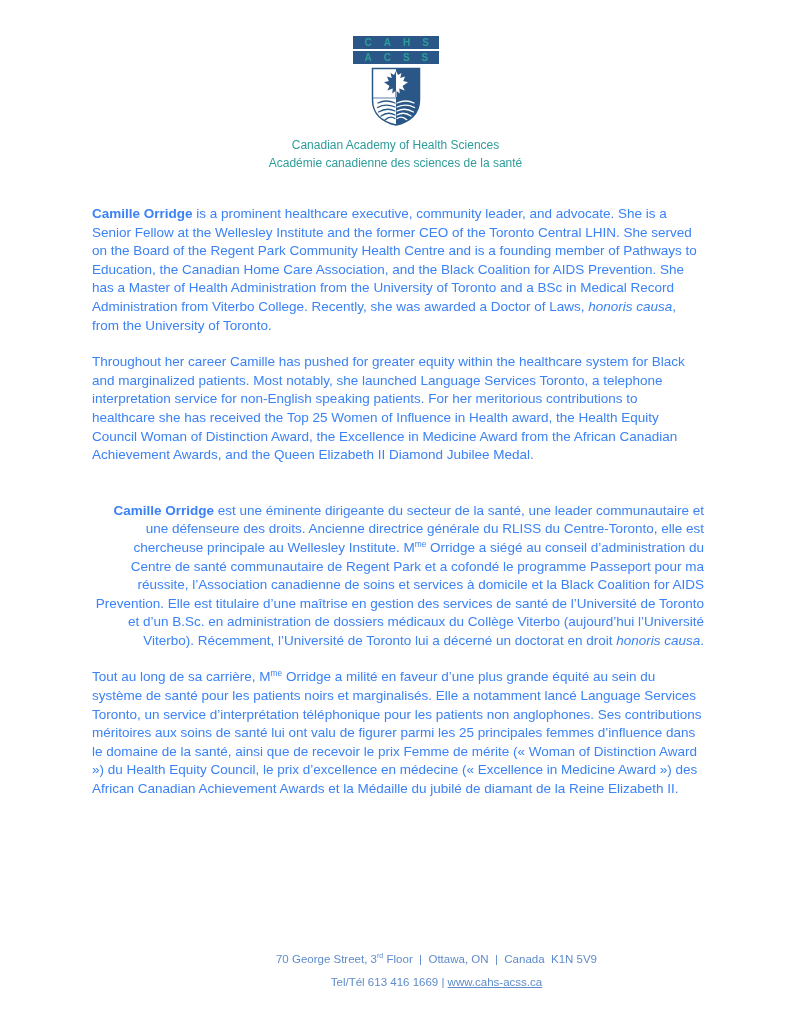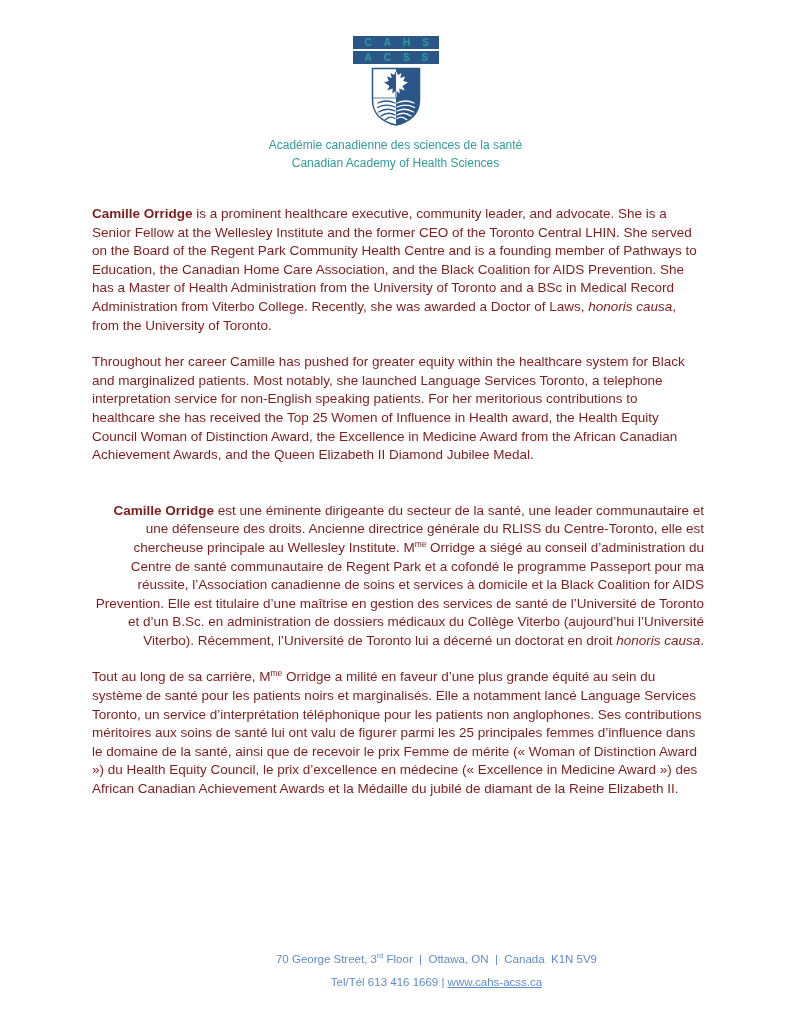--- a/index.html
+++ b/index.html
@@ -32,21 +32,21 @@
   }
   .shield { margin-top:1px; display:block; }
   .org-names {
     margin-top:9px;
     color:var(--teal);
     font-size:12px; line-height:18px; text-align:center;
   }
   
   .content {
     position:absolute; top:205px; left:92px; width:612px;
-    color:#7f1d1d;
+    color:#3b82f6;
     font-size:13.5px; line-height:18.6px;
     text-align:left;
   }
   .content p { margin:0 0 18px 0; }
   .content p.fr-start { margin-top:37px;text-align:right; }
   .person-name { font-weight:bold; }
   .it { font-style:italic; }
   sup { font-size:62%; line-height:0; }
   
   .footer {
@@ -104,22 +104,22 @@
             <path d="M87,81 Q70,72 52,80"></path>
             <path d="M85,90 Q68,80 52,88"></path>
             <path d="M80,98 Q66,88 52,96"></path>
             <path d="M72,106 Q62,96 52,103"></path>
           </g>
         </g>
       </g>
       <path d="M3,3 H97 V66 C97,94 77,110 50,116 C23,110 3,94 3,66 Z" fill="none" stroke="#2A5788" stroke-width="3"></path>
     </svg>
     <div class="org-names">
+      <div>Canadian Academy of Health Sciences</div>
       <div>Académie canadienne des sciences de la santé</div>
-      <div>Canadian Academy of Health Sciences</div>
     </div>
   </div>
 
   <div class="content">
     <p><span class="person-name">Camille Orridge</span><span> is a prominent healthcare executive, community leader, and advocate. She is a Senior Fellow at the Wellesley Institute and the former CEO of the Toronto Central LHIN. She served on the Board of the Regent Park Community Health Centre and is a founding member of Pathways to Education, the Canadian Home Care Association, and the Black Coalition for AIDS Prevention. She has a Master of Health Administration from the University of Toronto and a BSc in Medical Record Administration from Viterbo College. Recently, she was awarded a Doctor of Laws, </span><span class="it">honoris causa</span><span>, from the University of Toronto.</span></p>
 
     <p>Throughout her career Camille has pushed for greater equity within the healthcare system for Black and marginalized patients. Most notably, she launched Language Services Toronto, a telephone interpretation service for non-English speaking patients. For her meritorious contributions to healthcare she has received the Top 25 Women of Influence in Health award, the Health Equity Council Woman of Distinction Award, the Excellence in Medicine Award from the African Canadian Achievement Awards, and the Queen Elizabeth II Diamond Jubilee Medal.</p>
 
     <p class="fr-start"><span class="person-name">Camille Orridge</span><span> est une éminente dirigeante du secteur de la santé, une leader communautaire et une défenseure des droits. Ancienne directrice générale du RLISS du Centre-Toronto, elle est chercheuse principale au Wellesley Institute. M</span><sup>me</sup><span> Orridge a siégé au conseil d’administration du Centre de santé communautaire de Regent Park et a cofondé le programme Passeport pour ma réussite, l’Association canadienne de soins et services à domicile et la Black Coalition for AIDS Prevention. Elle est titulaire d’une maîtrise en gestion des services de santé de l’Université de Toronto et d’un B.Sc. en administration de dossiers médicaux du Collège Viterbo (aujourd’hui l’Université Viterbo). Récemment, l’Université de Toronto lui a décerné un doctorat en droit </span><span class="it">honoris causa</span><span>.</span></p>
 

